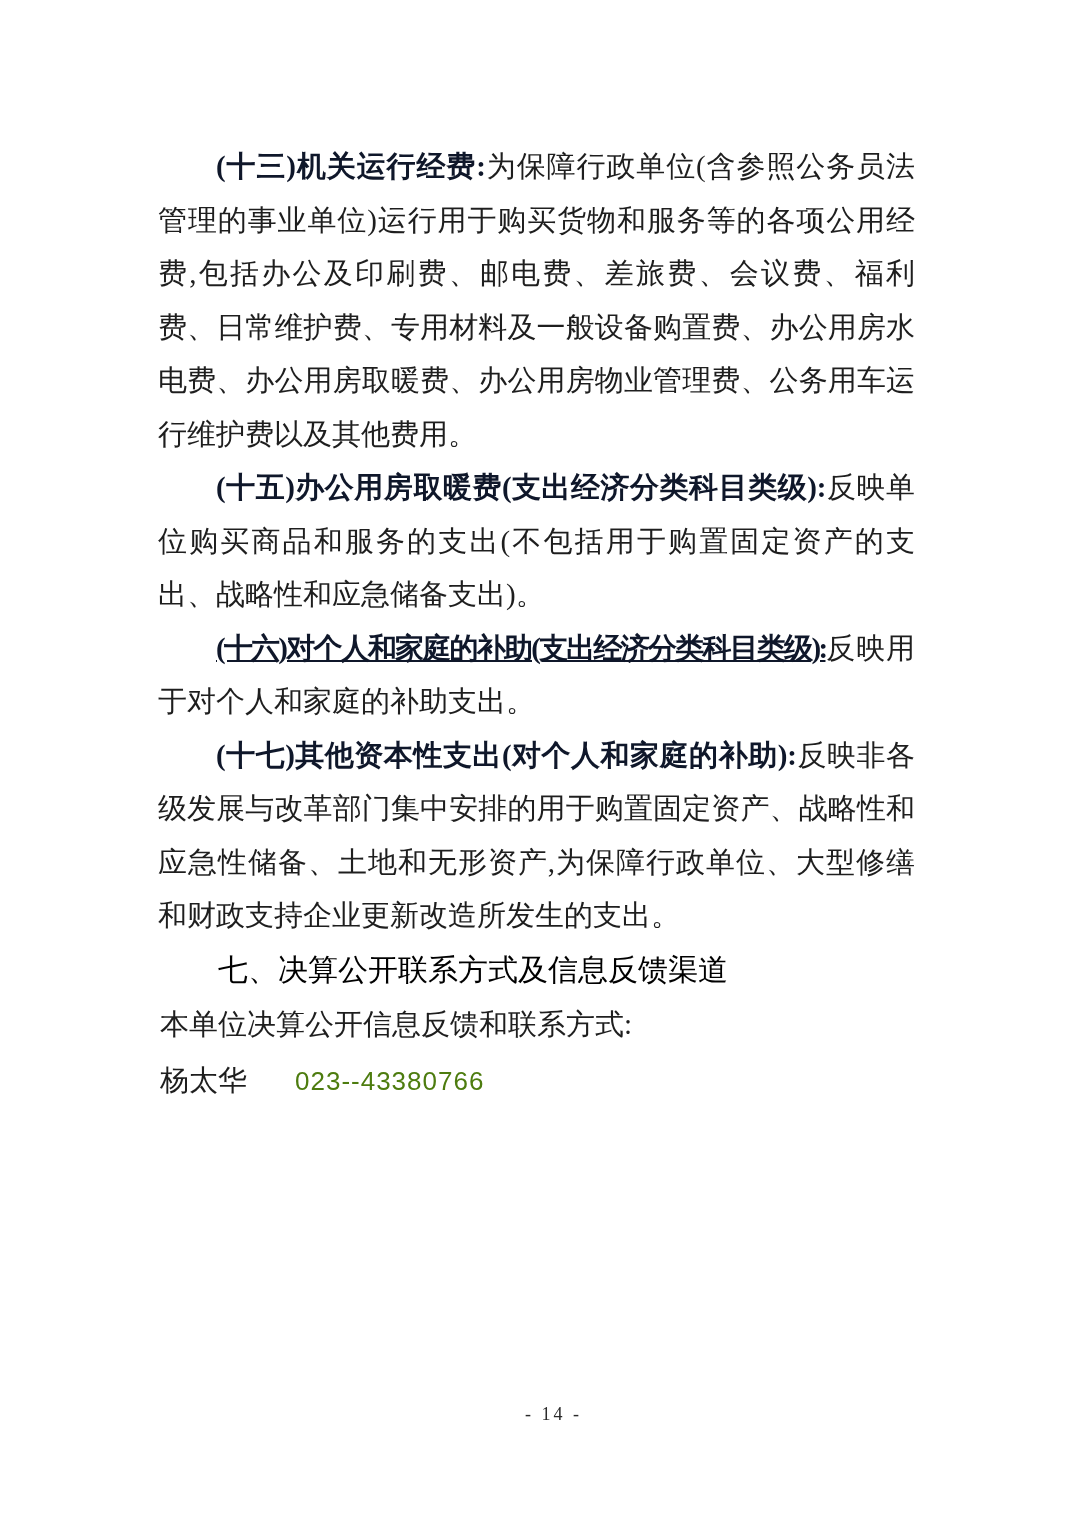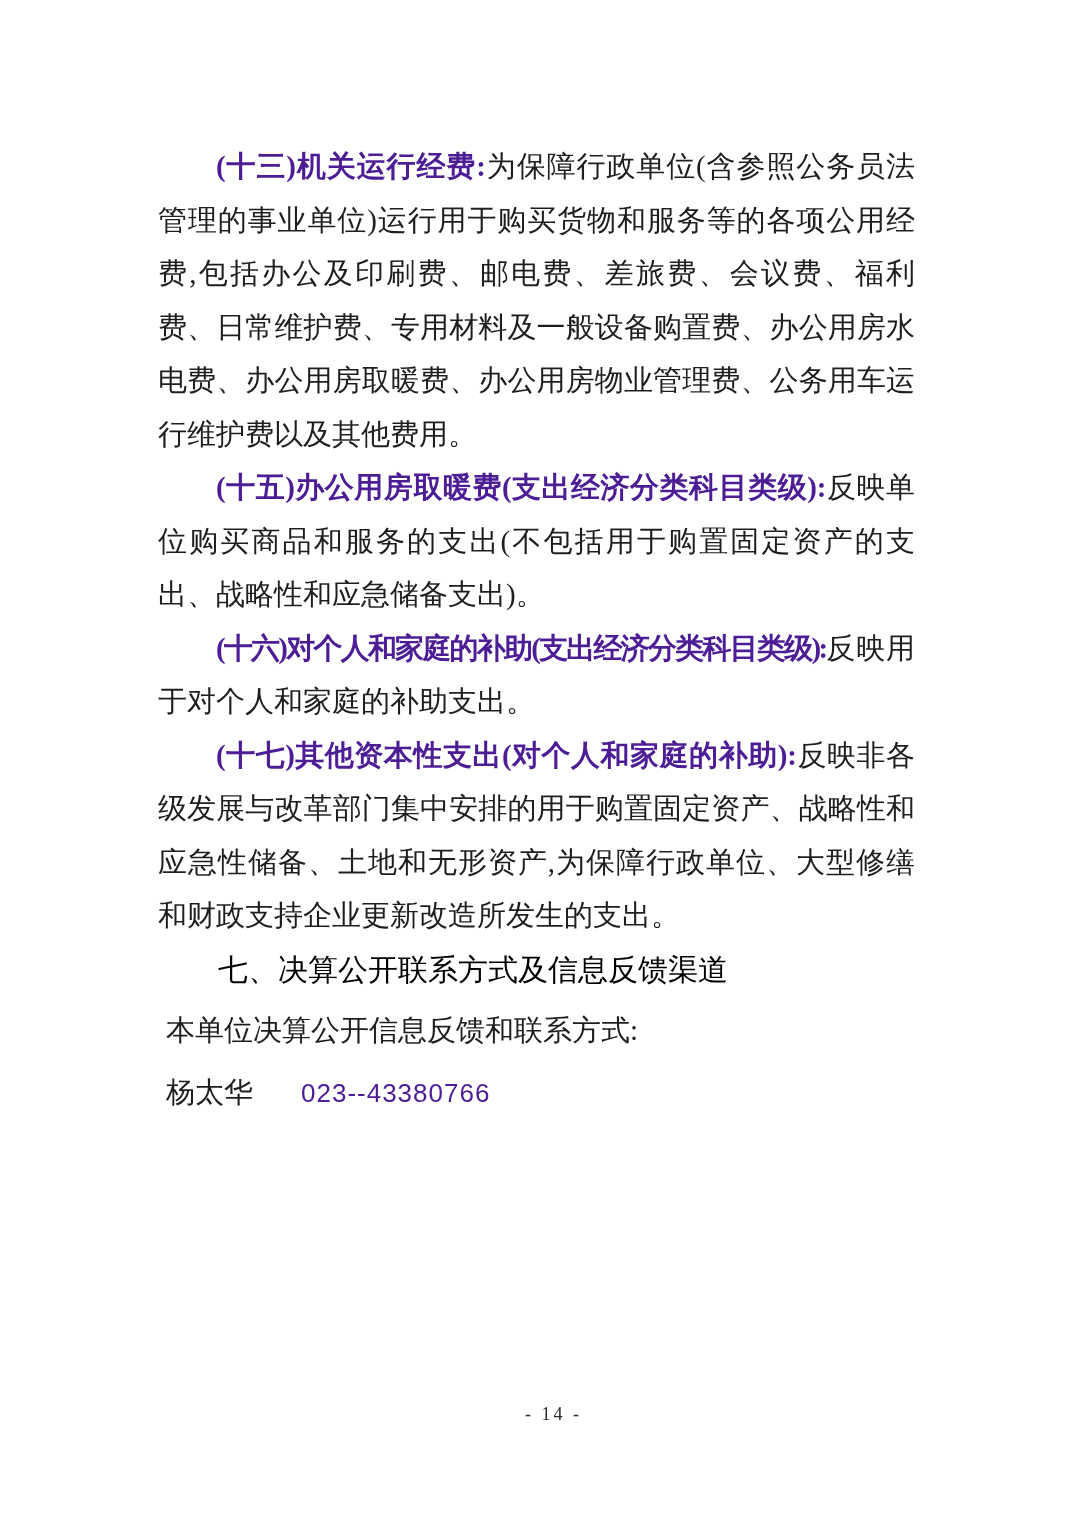--- a/index.html
+++ b/index.html
@@ -29,48 +29,49 @@
     margin: 0;
     font-size: 29px;
     line-height: 53.5px;
     text-align: justify;
     text-indent: 2em;
     color: #1e1e1e;
     font-family: "Liberation Serif", serif;
   }
   .para .lead {
     font-weight: bold;
-    color: #4c1d95;
+    color: #0f172a;
   }
   .para.tight .lead {
     letter-spacing: -0.09em;
+    text-decoration: underline;
   }
   .heading {
     margin: 0;
     font-family: "Liberation Sans", sans-serif;
     font-weight: normal;
     font-size: 30px;
     line-height: 53.5px;
     text-indent: 2em;
     color: #000000;
   }
   .plain {
-    margin: 8px;
+    margin: 2px;
     font-size: 29px;
     line-height: 53.5px;
     color: #1e1e1e;
     text-align: left;
     text-indent: 0;
   }
   .phone {
     font-family: "Liberation Sans", sans-serif;
     font-size: 26px;
     margin-left: 48px;
     letter-spacing: 1px;
-    color: #4c1d95;
+    color: #4d7c0f;
   }
   .page-number {
     position: absolute;
     top: 1404px;
     left: 16px;
     width: 100%;
     text-align: center;
     font-size: 18px;
     letter-spacing: 3px;
     color: #2a2a2a;

